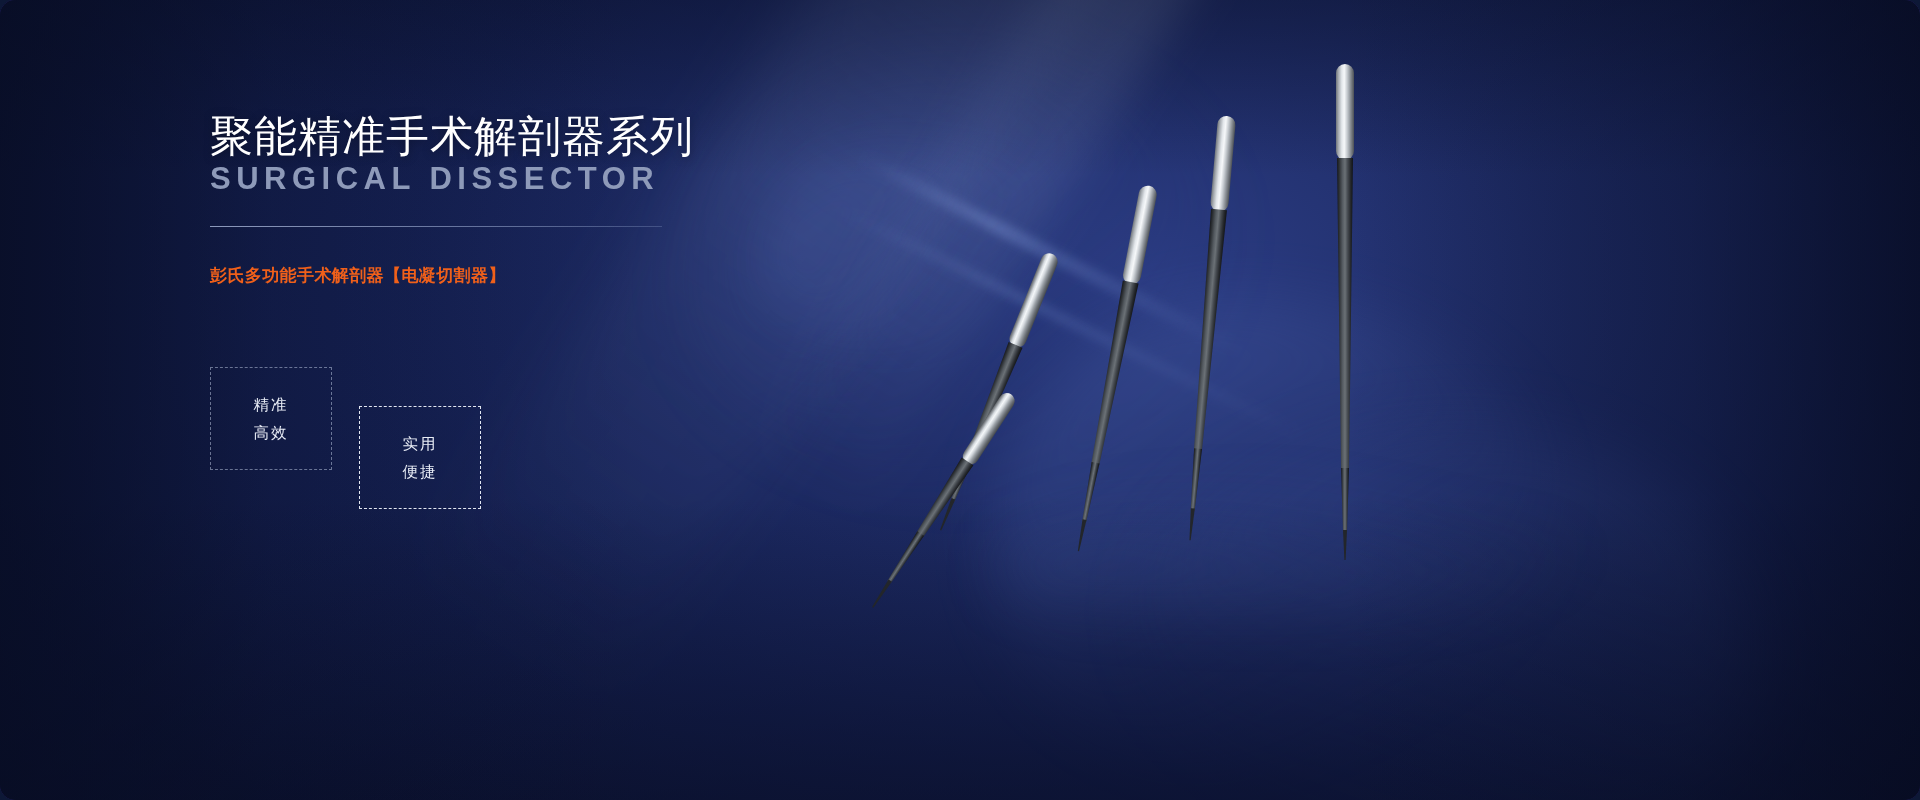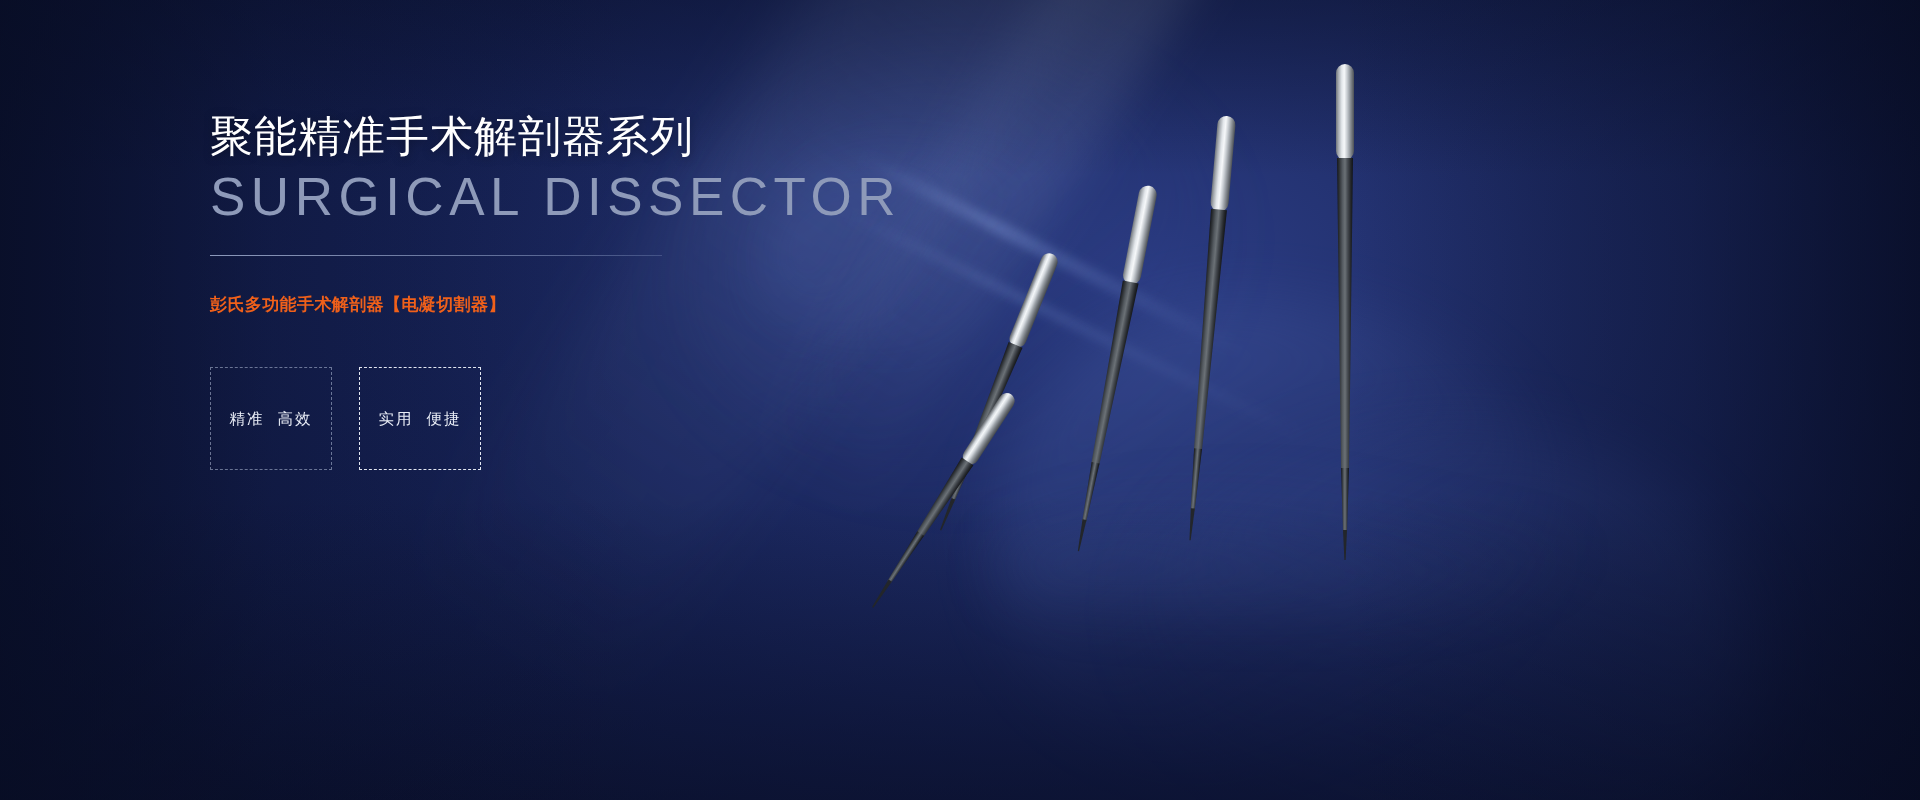--- a/index.html
+++ b/index.html
@@ -9,20 +9,21 @@
     overflow:hidden;
     background:#0d1836;
     font-family:"Liberation Sans","DejaVu Sans",sans-serif;
   }
 
   .banner {
     position:relative;
     width:1920px; height:800px;
     overflow:hidden;
     background:#4c1d95;
+    border-radius:15px;
   }
 
   
   .bg-base {
     position:absolute; inset:0;
     background:
       radial-gradient(ellipse 1100px 760px at 62% 38%, #24337a 0%, #1d2b६8 38%, #16225a 62%, #101a46 100%);
     background-color:#16225a;
   }
   .bg-base2 {
@@ -127,25 +128,25 @@
   .title-cn {
     font-size:43px;
     line-height:1.14;
     color:#ffffff;
     font-weight:400;
     letter-spacing:1px;
     white-space:nowrap;
     text-shadow:0 1px 10px rgba(0,0,0,.35);
   }
   .title-en {
-    margin-top:8px;
-    font-size:53px;
+    margin-top:2px;
+    font-size:31px;
     line-height:1.05;
     color:#8e9ab9;
-    font-weight:400;
+    font-weight:700;
     letter-spacing:5.5px;
     white-space:nowrap;
   }
   .divider {
     margin-top:30px;
     width:452px;
     height:1px;
     background:linear-gradient(90deg, rgba(175,189,222,.78), rgba(150,166,205,.55) 70%, rgba(140,158,200,.30));
   }
   .subtitle-cn {
@@ -160,30 +161,31 @@
   
   .features {
     position:absolute;
     left:210px; top:367px;
     display:flex;
     gap:27px;
   }
   .feature-box {
     width:122px; height:103px;
     display:flex;
+    flex-direction:column;
     align-items:center;
     justify-content:center;
     gap:13px;
     color:#e9edf6;
     font-size:15.5px;
     letter-spacing:2px;
     line-height:1;
   }
   .feature-box.dim   { border:1px dashed rgba(188,200,225,.52); }
-  .feature-box.bright{ border:1px dashed rgba(244,248,255,.92); }
+  .feature-box.bright{ border:1px dashed rgba(244,248,255,.92);margin-top:39px; }
   .feature-line { display:block; }
 
   
   .tools { position:absolute; inset:0; pointer-events:none; }
 </style>
 </head>
 <body>
 
 <div class="banner">
 

